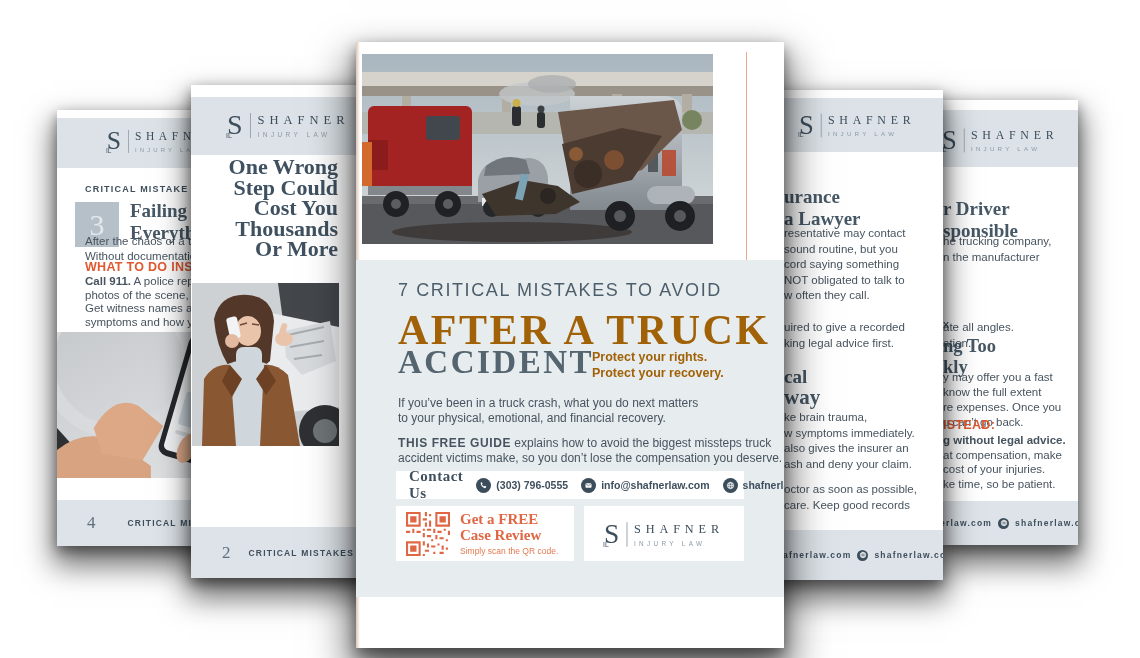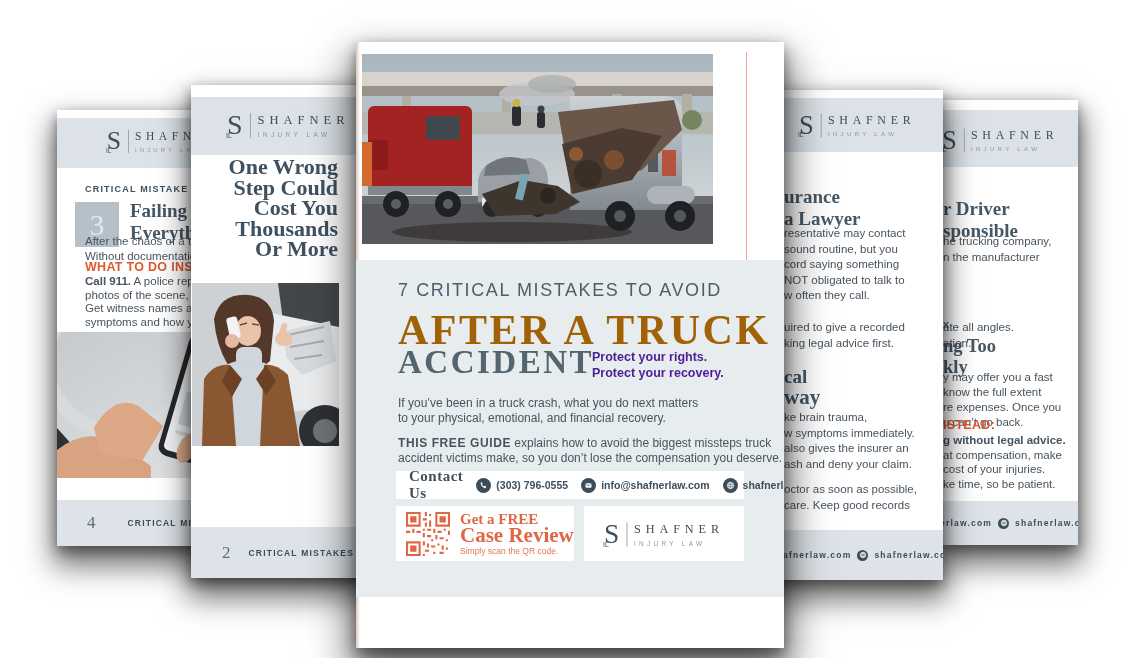--- a/index.html
+++ b/index.html
@@ -21,21 +21,21 @@
   .kicker{font-weight:bold;font-size:9px;letter-spacing:1.2px;color:#3e4f5d;white-space:nowrap;}
   .h-serif{font-family:"Liberation Serif","DejaVu Serif",serif;font-weight:bold;color:#465866;white-space:pre;}
   .body-txt{font-size:11.5px;line-height:15.5px;color:#47545f;white-space:nowrap;}
   .instead{font-weight:bold;font-size:12.5px;color:#e0592f;letter-spacing:.3px;white-space:nowrap;}
   .footer-band{position:absolute;left:0;right:0;background:#dde3e8;display:flex;align-items:center;}
   .pg-num{font-family:"Liberation Serif","DejaVu Serif",serif;font-size:17px;color:#5d6f7e;}
   .footer-txt{font-weight:bold;font-size:8.5px;letter-spacing:1.2px;color:#3e4f5d;white-space:nowrap;}
   .icon-circle{width:15px;height:15px;border-radius:50%;background:#3b4c5a;display:flex;align-items:center;justify-content:center;flex:0 0 auto;}
   .icon-circle.small{width:11px;height:11px;}
   .contact-item{display:flex;align-items:center;gap:5px;font-weight:bold;font-size:10.5px;color:#3e4f5d;white-space:nowrap;}
-  .tagline{font-weight:bold;font-size:12.5px;color:#4c1d95;line-height:15.5px;white-space:nowrap;}
+  .tagline{font-weight:bold;font-size:12.5px;color:#a16207;line-height:15.5px;white-space:nowrap;}
   .card{position:absolute;background:#fff;}
 </style>
 </head>
 <body>
 
 <div class="canvas">
 
   <div class="page" style="left:57px;top:110px;width:305px;height:436px;z-index:1;">
     <div class="band" style="top:8px;height:50px;"></div>
     <div class="abs" style="left:48px;top:17px;">
@@ -395,21 +395,21 @@
                 <path d="M1 1h5v5H1zM15 1h5v5h-5zM1 15h5v5H1z"></path>
               </g>
             <g fill="#df6744">
                 <path d="M2 2h3v3H2zM16 2h3v3h-3zM2 16h3v3H2z"></path>
             <path d="M9 0h1v2H9zM11 1h1v1h-1zM8 3h2v1H8zM9 5h1v2H9zM11 4h1v3h-1zM0 9h2v1H0zM3 8h1v2H3zM5 9h2v1H5zM8 8h1v1H8zM10 8h2v1h-2zM13 8h1v2h-1zM15 9h2v1h-2zM18 8h1v1h-1zM20 9h1v2h-1zM8 10h1v2H8zM10 11h2v1h-2zM12 13h1v1h-1zM14 11h1v2h-1zM16 12h2v1h-2zM19 13h1v1h-1zM8 14h1v2H8zM10 15h1v2h-1zM12 16h2v1h-2zM15 15h1v1h-1zM17 16h1v2h-1zM19 17h1v1h-1zM9 18h2v1H9zM13 19h1v1h-1zM16 19h2v1h-2zM8 20h1v1H8z"></path>
               </g>
           </svg>
         </div>
         <div class="abs" style="left:64px;top:5px;">
           <div class="serif" style="font-weight:bold;font-size:15px;line-height:16px;color:#df6744;">Get a FREE</div>
-          <div class="serif" style="font-weight:bold;font-size:21px;line-height:16px;color:#df6744;">Case Review</div>
+          <div class="serif" style="font-weight:bold;font-size:15px;line-height:16px;color:#df6744;">Case Review</div>
           <div style="font-size:8.5px;color:#e2794f;margin-top:3px;white-space:nowrap;">Simply scan the QR code.</div>
         </div>
       </div>
 
       <div class="card" style="left:228px;top:246px;width:160px;height:55px;display:flex;align-items:center;justify-content:center;">
         <div class="logo" style="transform:scale(.98);">
           <div class="logo-s"><span>S</span><span class="logo-sub">IL</span></div>
           <div class="logo-bar"></div>
           <div>
               <div class="logo-name">SHAFNER</div>

